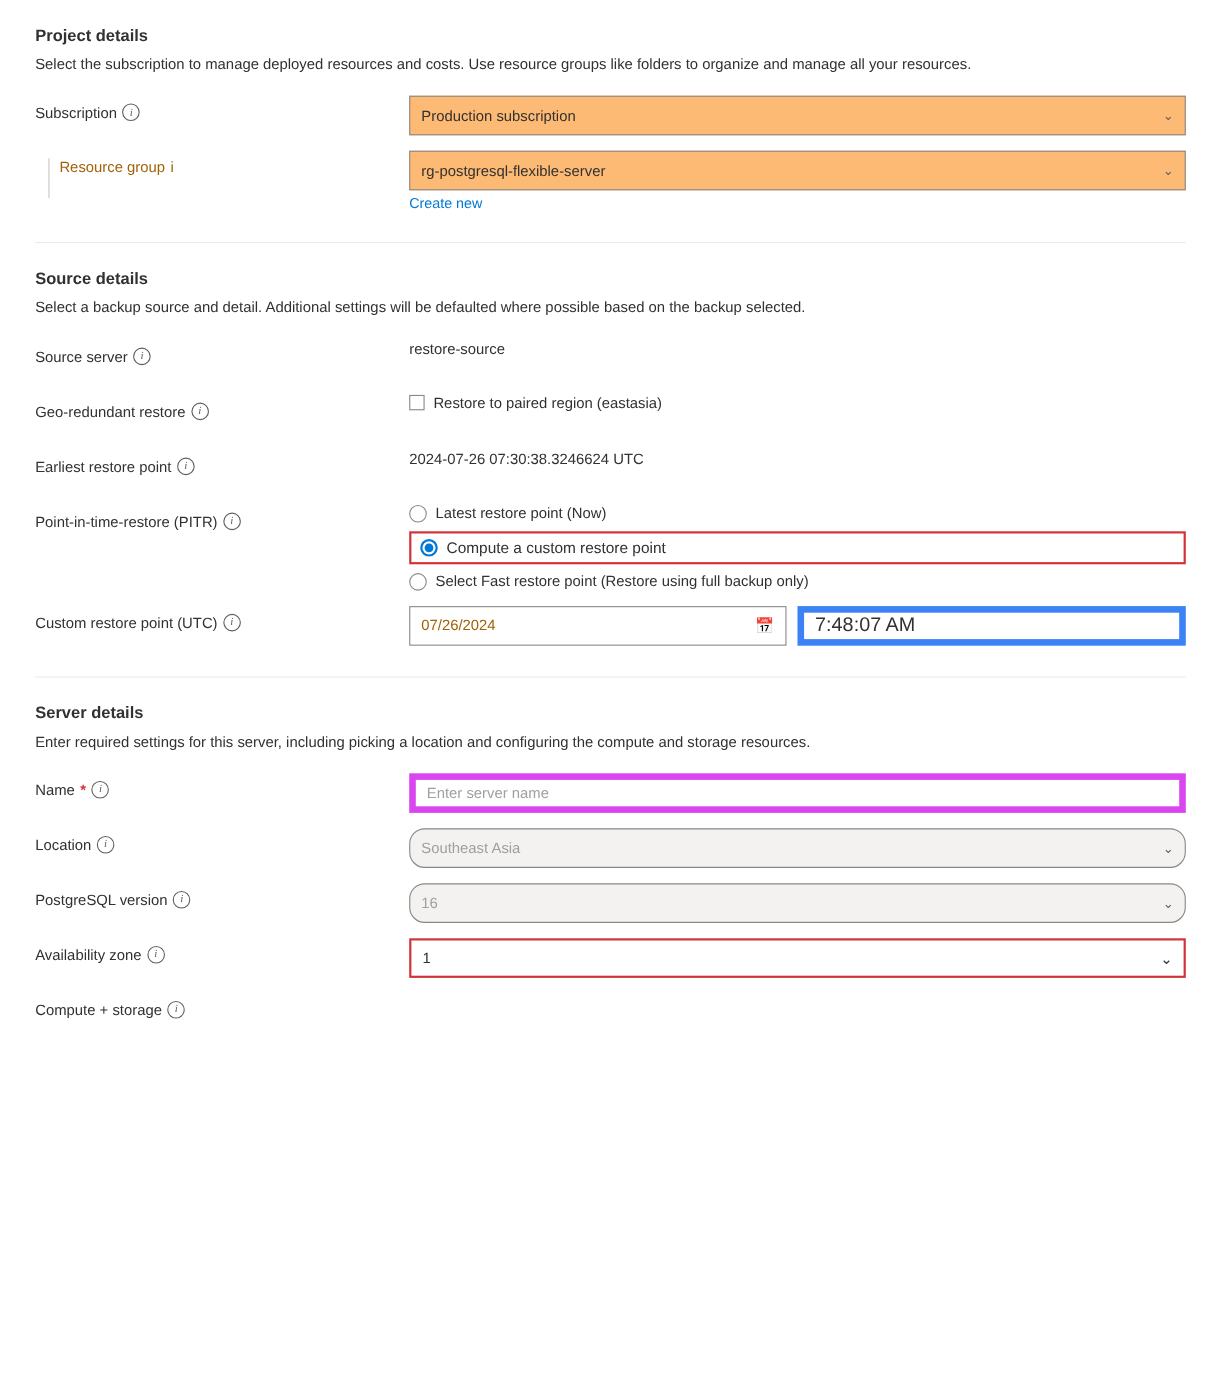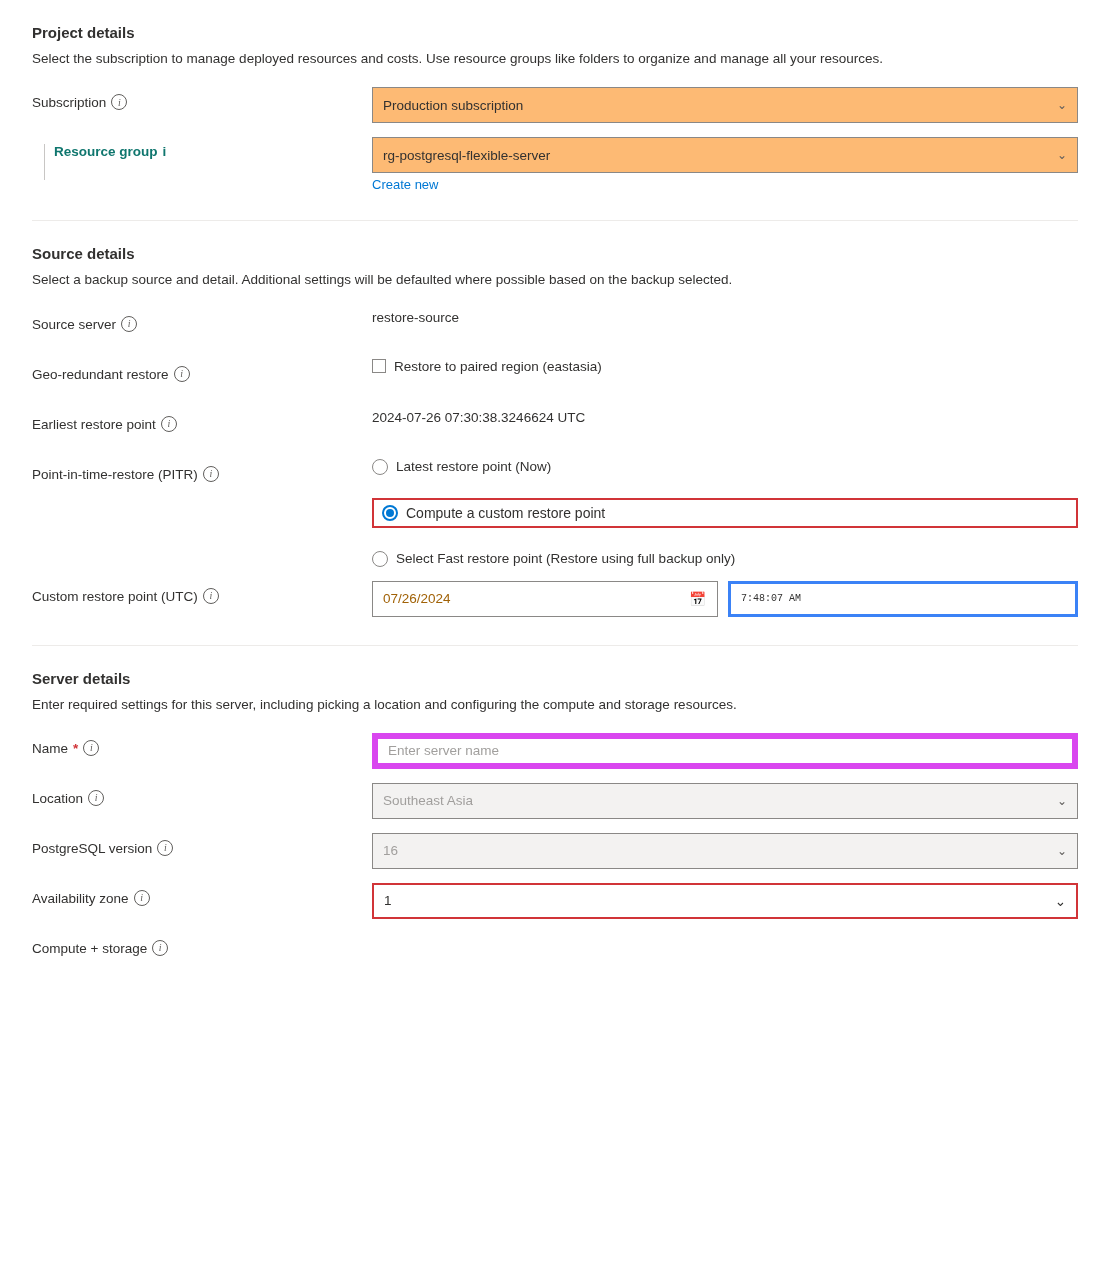--- a/index.html
+++ b/index.html
@@ -73,20 +73,21 @@
       font-size: 13.5px;
       color: #323130;
       cursor: pointer;
       width: 100%;
       height: 36px;
     }
     .select-box.disabled {
       background: #f3f2f1;
       color: #a19f9d;
       cursor: default;
+      border-radius: 14px;
     }
     .select-box .chevron {
       font-size: 12px;
       color: #605e5c;
     }
     .create-new-link {
       color: #0078d4;
       font-size: 13px;
       text-decoration: none;
       cursor: pointer;
@@ -111,22 +112,21 @@
       border-left: 1px solid #c8c6c4;
       margin-left: 12px;
       margin-right: 8px;
     }
     .resource-group-label .label-text {
       display: flex;
       align-items: flex-end;
       gap: 5px;
       padding-top: 0;
       font-size: 13.5px;
-      color: #0f766e;
-      font-weight: bold;
+      color: #a16207;
     }
     .static-value {
       padding-top: 7px;
       font-size: 13.5px;
       color: #323130;
     }
     .checkbox-row {
       display: flex;
       align-items: center;
       gap: 8px;
@@ -135,21 +135,21 @@
     .checkbox-box {
       width: 14px;
       height: 14px;
       border: 1px solid #8a8886;
       background: #fff;
       display: inline-block;
     }
     .radio-group {
       display: flex;
       flex-direction: column;
-      gap: 23px;
+      gap: 8px;
     }
     .radio-row {
       display: flex;
       align-items: center;
       gap: 8px;
       font-size: 13.5px;
     }
     .radio-circle {
       width: 16px;
       height: 16px;
@@ -181,26 +181,25 @@
       align-items: center;
       border: 1px solid #8a8886;
       padding: 6px 10px;
       height: 36px;
       font-size: 13.5px;
       color: #a16207;
       justify-content: space-between;
     }
     .time-input {
       flex: 1;
-      border: 3px solid #3b82f6;
+      border: 6px solid #3b82f6;
       padding: 6px 10px;
       height: 36px;
-      font-size: 10px;
-      color: #323130;
-      font-family: Liberation Mono, monospace;
+      font-size: 18px;
+      color: #323130;
     }
     .name-input {
       width: 100%;
       border: 6px solid #d946ef;
       padding: 6px 10px;
       height: 36px;
       font-size: 13.5px;
       color: #a19f9d;
       outline: none;
     }

